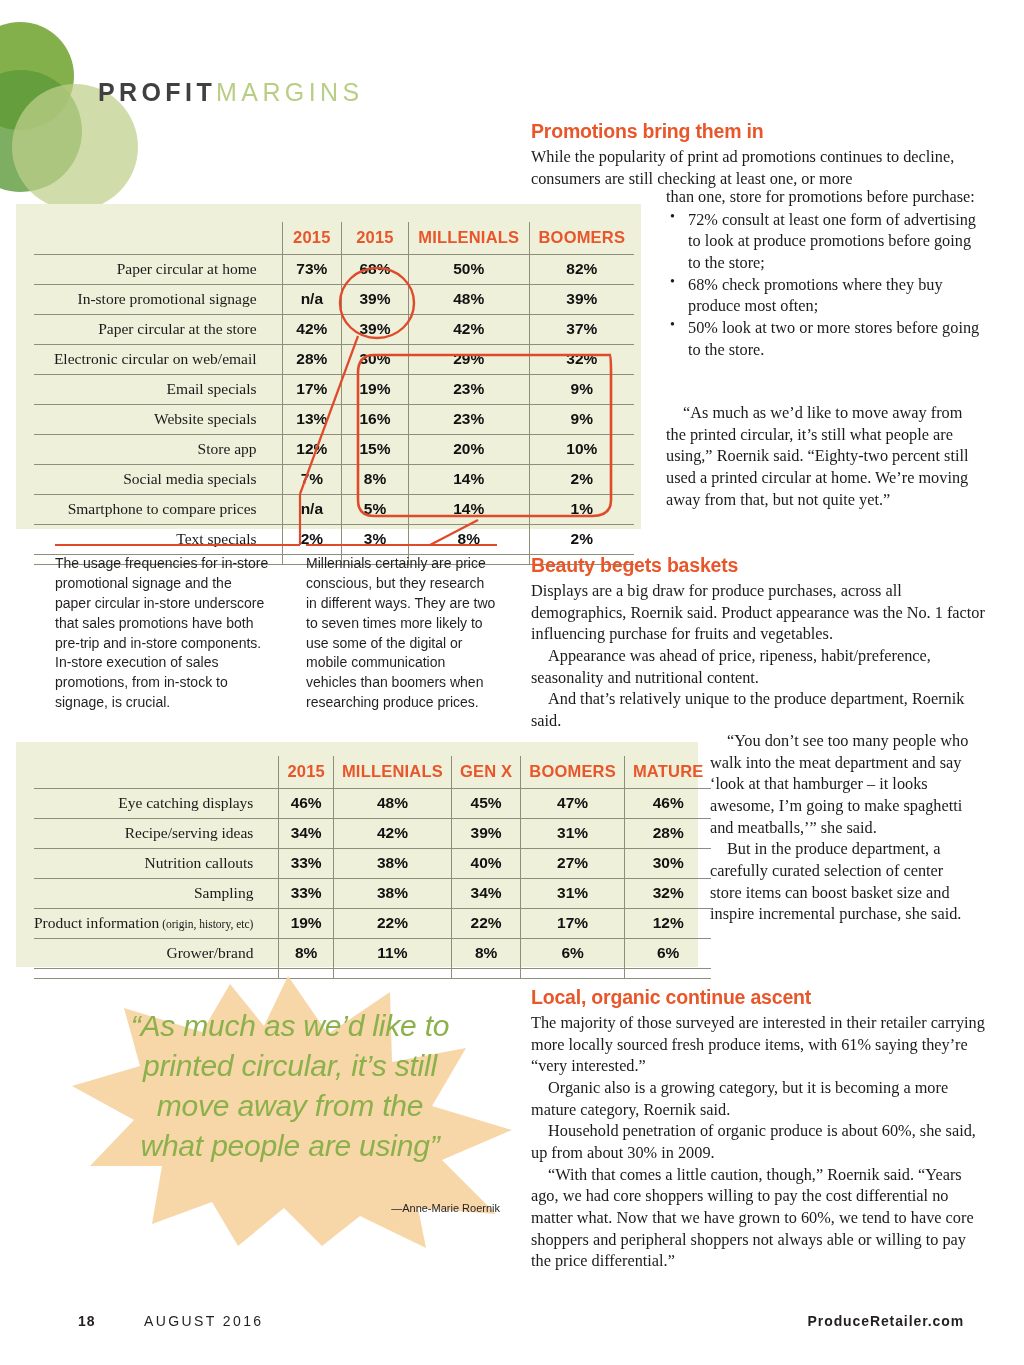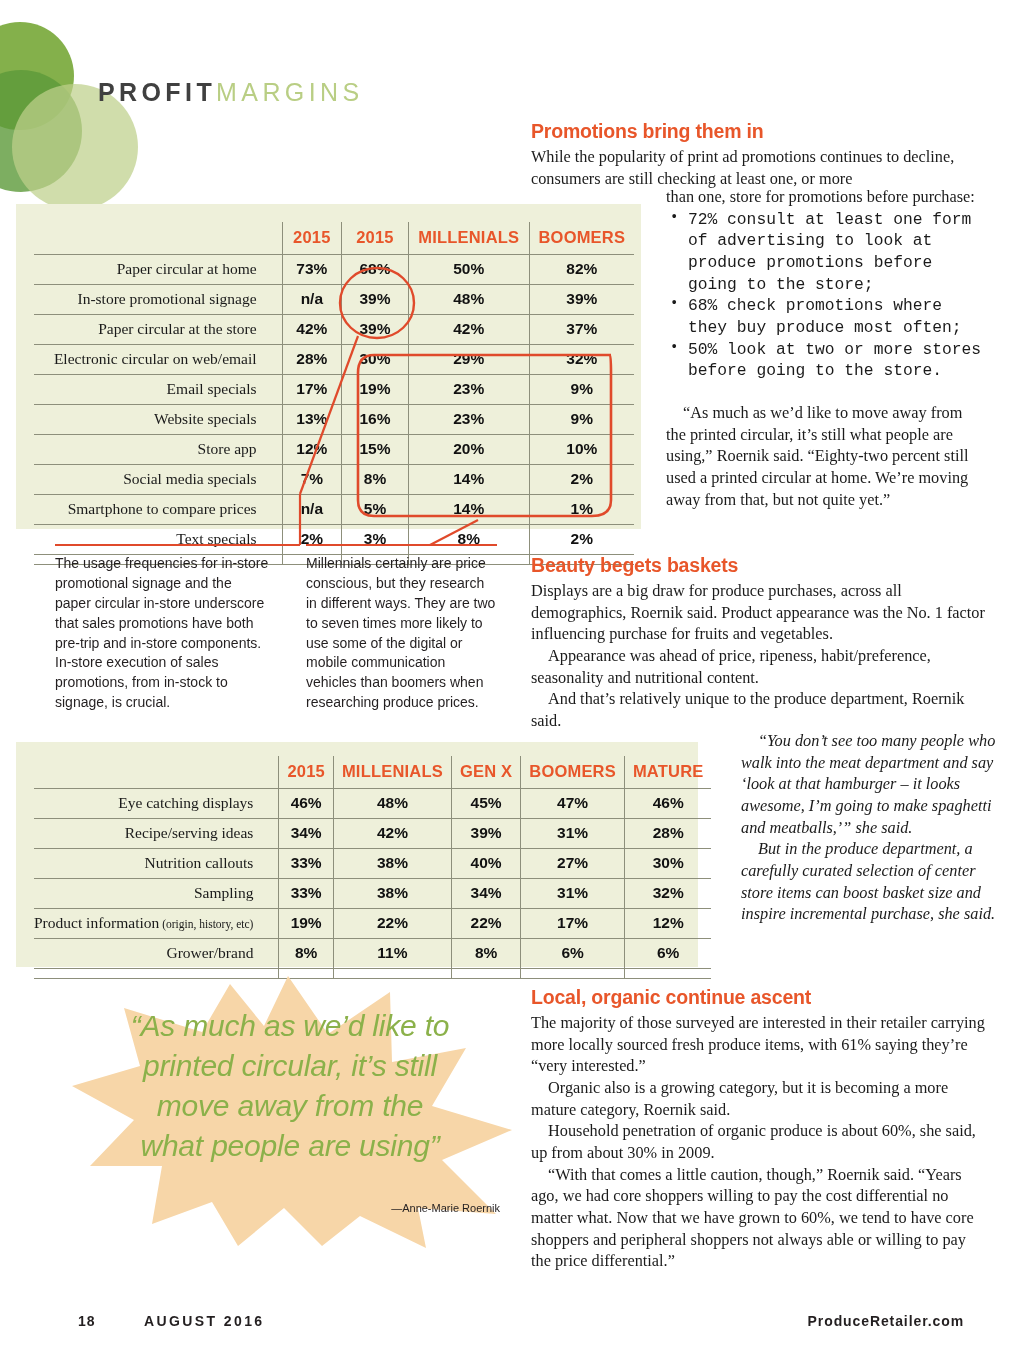--- a/index.html
+++ b/index.html
@@ -62,54 +62,54 @@
   #capt-2 { left:306px; top:554px; width:190px; }
 
   
   .rc { position:absolute; font-family:"Liberation Serif", serif; color:#1b1b1b; }
   .rc h2 {
     color:#e8562a; font-family:"Liberation Sans", sans-serif;
     font-size:19.5px; font-weight:700; letter-spacing:-.2px; margin-bottom:3px;
   }
   .rc p { font-size:16.3px; line-height:1.33; text-align:left; }
   .rc p.ind { text-indent:17px; }
-  ul.bullets { list-style:none; margin-top:1px;font-family:Liberation Mono, monospace; }
+  ul.bullets { list-style:none; margin-top:1px; }
   ul.bullets li {
     font-size:16.3px; line-height:1.33; padding-left:22px; position:relative;
     margin-bottom:0px;
   }
   ul.bullets li:before {
     content:"\2022"; position:absolute; left:4px; top:-1px; font-size:14px;
   }
 
   #sec-promotions { left:531px; top:120px; width:455px; }
   #promo-narrow { position:absolute; left:666px; top:186px; width:320px; }
   #quote-para   { position:absolute; left:666px; top:402px; width:320px; }
   #sec-beauty   { left:531px; top:554px; width:455px; }
-  #beauty-narrow{ position:absolute; left:741px; top:730px; width:263px;font-style:italic; }
+  #beauty-narrow{ position:absolute; left:710px; top:730px; width:263px; }
   #sec-local    { left:531px; top:986px; width:455px; }
 
   
   #pullquote { position:absolute; left:60px; top:970px; width:460px; height:280px; }
   #pullquote svg { position:absolute; left:0; top:0; }
   .pq-text {
     position:absolute; left:0; top:36px; width:460px; text-align:center;
     font-family:"Liberation Sans", sans-serif; font-style:italic; font-weight:400;
     font-size:30px; line-height:1.33; color:#8bb14a; letter-spacing:-.2px;
   }
   .pq-attr {
     position:absolute; left:0; top:232px; width:440px; text-align:right;
     font-family:"Liberation Sans", sans-serif; font-size:11px; color:#231f20;
   }
 
   
   .footer { position:absolute; bottom:32px; left:0; width:1024px; height:20px; }
   .f-page { position:absolute; left:78px; top:0; font-size:14px; font-weight:700;
             letter-spacing:1px; color:#231f20; font-family:"Liberation Sans", sans-serif; }
-  .f-date { position:absolute; left:144px; top:0; font-size:14px; font-weight:700;
+  .f-date { position:absolute; left:144px; top:0; font-size:14px; font-weight:400;
             letter-spacing:2.4px; color:#231f20; font-family:"Liberation Sans", sans-serif; }
   .f-site { position:absolute; right:60px; top:0; font-size:14px; font-weight:700;
             letter-spacing:.9px; color:#231f20; font-family:"Liberation Sans", sans-serif; }
 </style>
 </head>
 <body>
 
 <div class="page">
 
   <div class="logo-circles">

